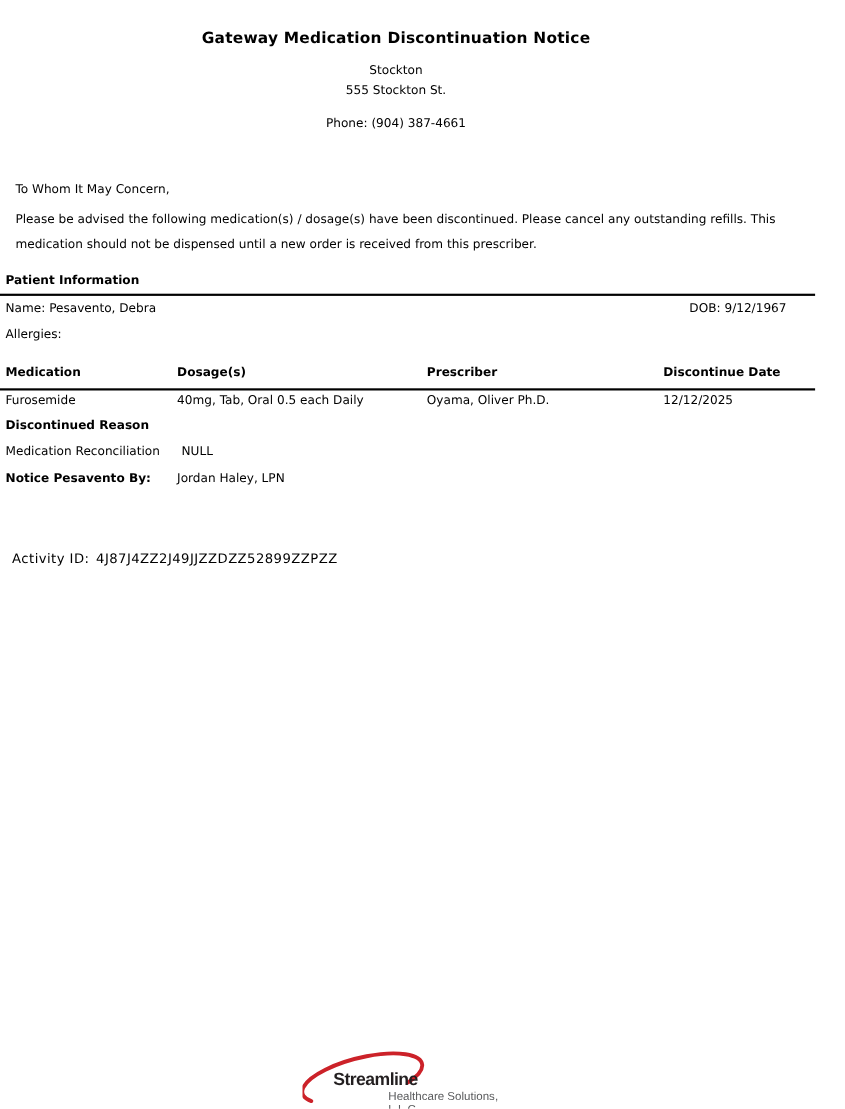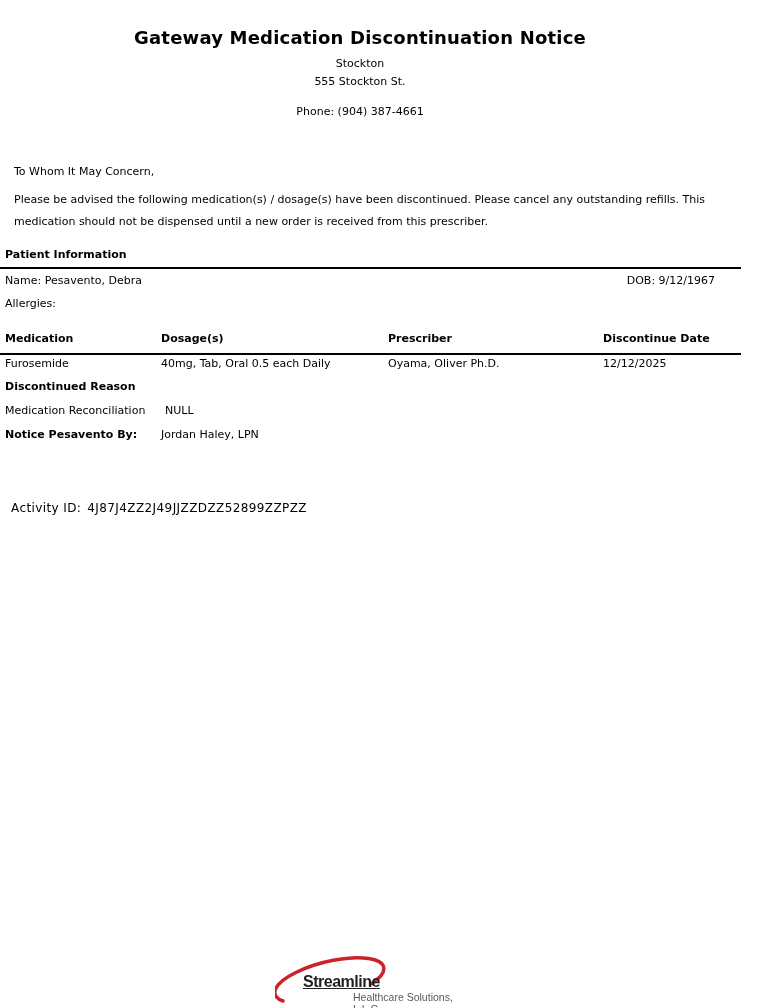--- a/index.html
+++ b/index.html
@@ -11,21 +11,21 @@
     font-family: "DejaVu Sans", sans-serif;
     color: #000000;
     overflow: hidden;
   }
   .abs { position: absolute; }
   .center-block { left: 0; width: 720px; text-align: center; }
   .fs11 { font-size: 11px; line-height: 13px; }
   .bold { font-weight: bold; }
   .doc-title {
     top: 27px;
-    font-size: 18px;
+    font-size: 14px;
     font-weight: bold;
     letter-spacing: 0.2px;
   }
   .facility-line { top: 57px; }
   .address-line  { top: 75px; }
   .phone-line    { top: 105px; }
   .salutation { top: 165px; left: 14px; }
   .notice-paragraph {
     top: 189px; left: 14px; width: 701px;
     line-height: 22px;
@@ -62,21 +62,20 @@
     left: 275px; top: 948px;
     width: 180px; height: 60px;
   }
   .logo svg { position: absolute; left: 0; top: 0; }
   .logo-name {
     position: absolute; left: 28px; top: 25px;
     font-family: "Liberation Sans", sans-serif;
     font-size: 16px; font-weight: bold;
     letter-spacing: -0.5px;
     color: #231f20;
-    text-decoration: underline;
   }
   .logo-subtitle {
     position: absolute; left: 30px; top: 43px;
     font-family: "Liberation Sans", sans-serif;
     font-size: 10.5px;
     color: #595a5c;
     padding-left: 48px;
   }
 </style>
 </head>

